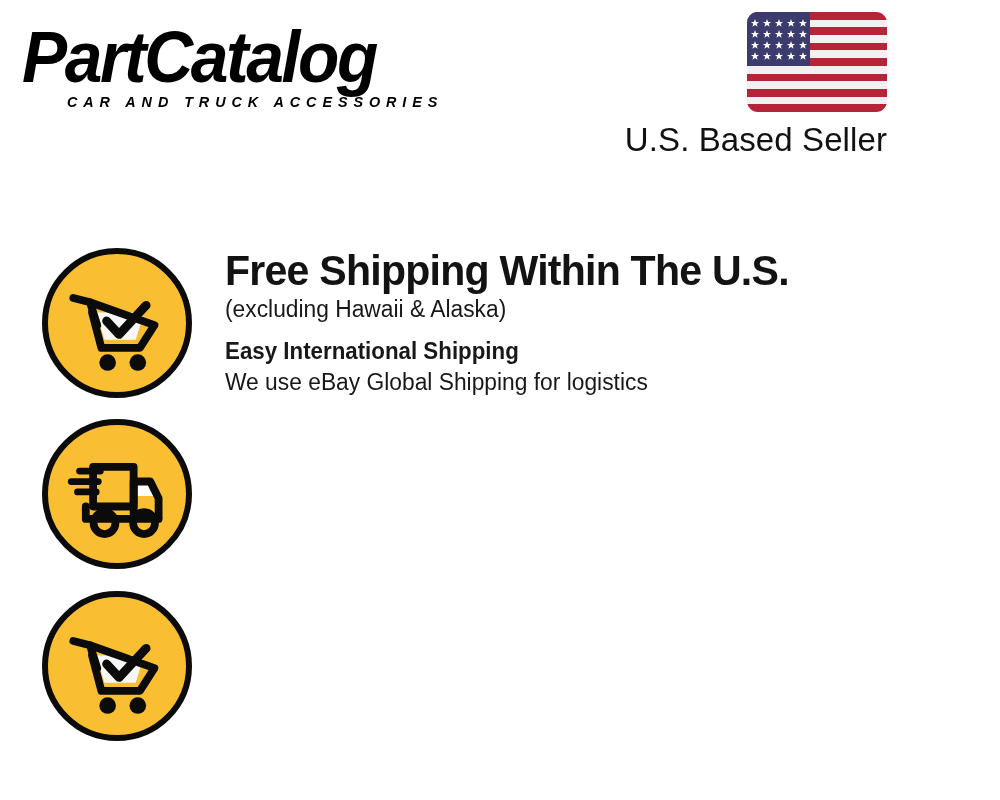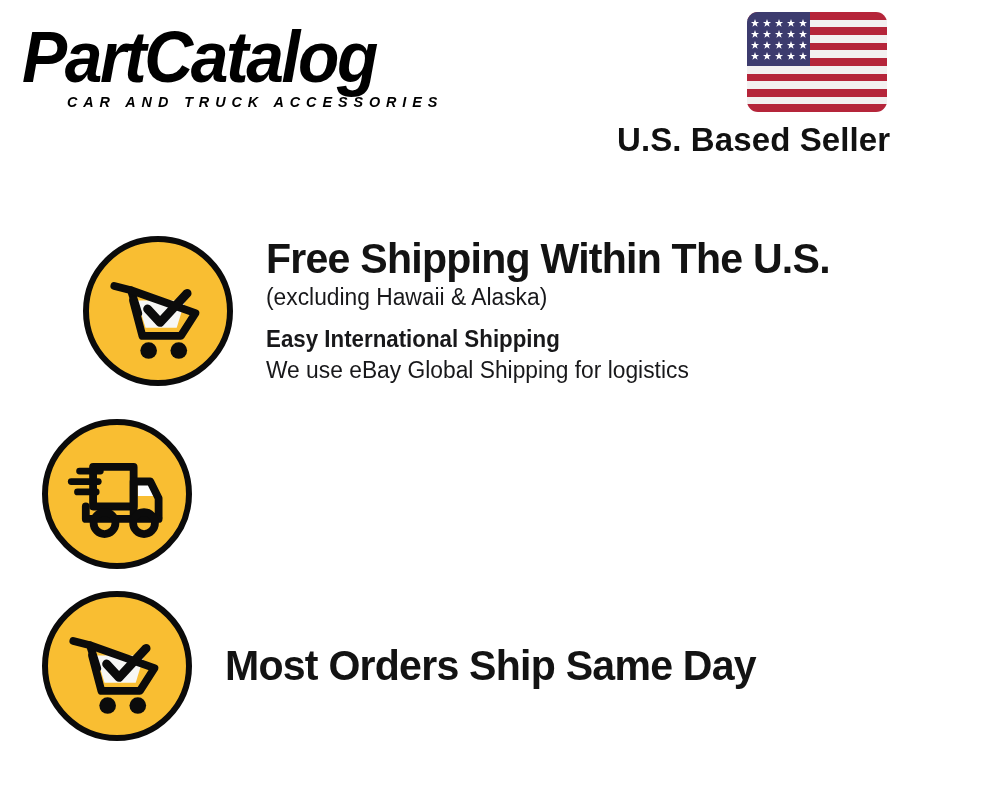--- a/index.html
+++ b/index.html
@@ -97,21 +97,21 @@
     left: 0; top: 0;
     width: 63px;
     height: 54px;
     background: #3c3b6e;
   }
 
   .flag-canton svg { display: block; width: 100%; height: 100%; }
 
   .seller-text {
     font-family: "Liberation Sans", sans-serif;
-    font-weight: 700;
+    font-weight: 400;
     font-size: 33px;
     line-height: 1.1;
     color: #111111;
     margin-top: 6px;
     letter-spacing: 0.1px;
     white-space: nowrap;
   }
 
   
   .features {
@@ -122,21 +122,21 @@
   }
 
   .feature-row {
     position: absolute;
     left: 0;
     width: 1000px;
     display: flex;
     align-items: center;
   }
 
-  .feature-row.row-0 { top: 50px;  height: 152px; padding-left: 41px; }
+  .feature-row.row-0 { top: 62px;  height: 152px; }
   .feature-row.row-1 { top: 233px; height: 152px; }
   .feature-row.row-2 { top: 405px; height: 152px; }
 
   .badge {
     position: relative;
     flex: 0 0 auto;
     width: 150px;
     height: 150px;
     margin-left: 42px;
     border-radius: 50%;
@@ -293,18 +293,15 @@
     <div class="badge">
       <svg viewBox="0 0 100 100" xmlns="http://www.w3.org/2000/svg" aria-hidden="true">
         <path d="M30,40 L76,40 L68,66 L38,66 Z" fill="#f7f7f5"></path>
         <path d="M8,26 L24,30 L31,52" fill="none" stroke="#0b0b0b" stroke-width="7.5" stroke-linecap="round" stroke-linejoin="round"></path>
         <path d="M24,30 L86,52 L72,74 L35,74 L26,40" fill="none" stroke="#0b0b0b" stroke-width="7.5" stroke-linecap="round" stroke-linejoin="round"></path>
         <path d="M40,48 L52,61 L78,33" fill="none" stroke="#0b0b0b" stroke-width="8.5" stroke-linecap="round" stroke-linejoin="round"></path>
         <circle cx="41" cy="88" r="8" fill="#0b0b0b"></circle>
         <circle cx="70" cy="88" r="8" fill="#0b0b0b"></circle>
       </svg>
     </div>
-    <div class="feature-text">
-      <div class="feature-title">Most Orders Ship Same Day</div>
-    </div>
   </div>
 
 </div>
 
 </body></html>

